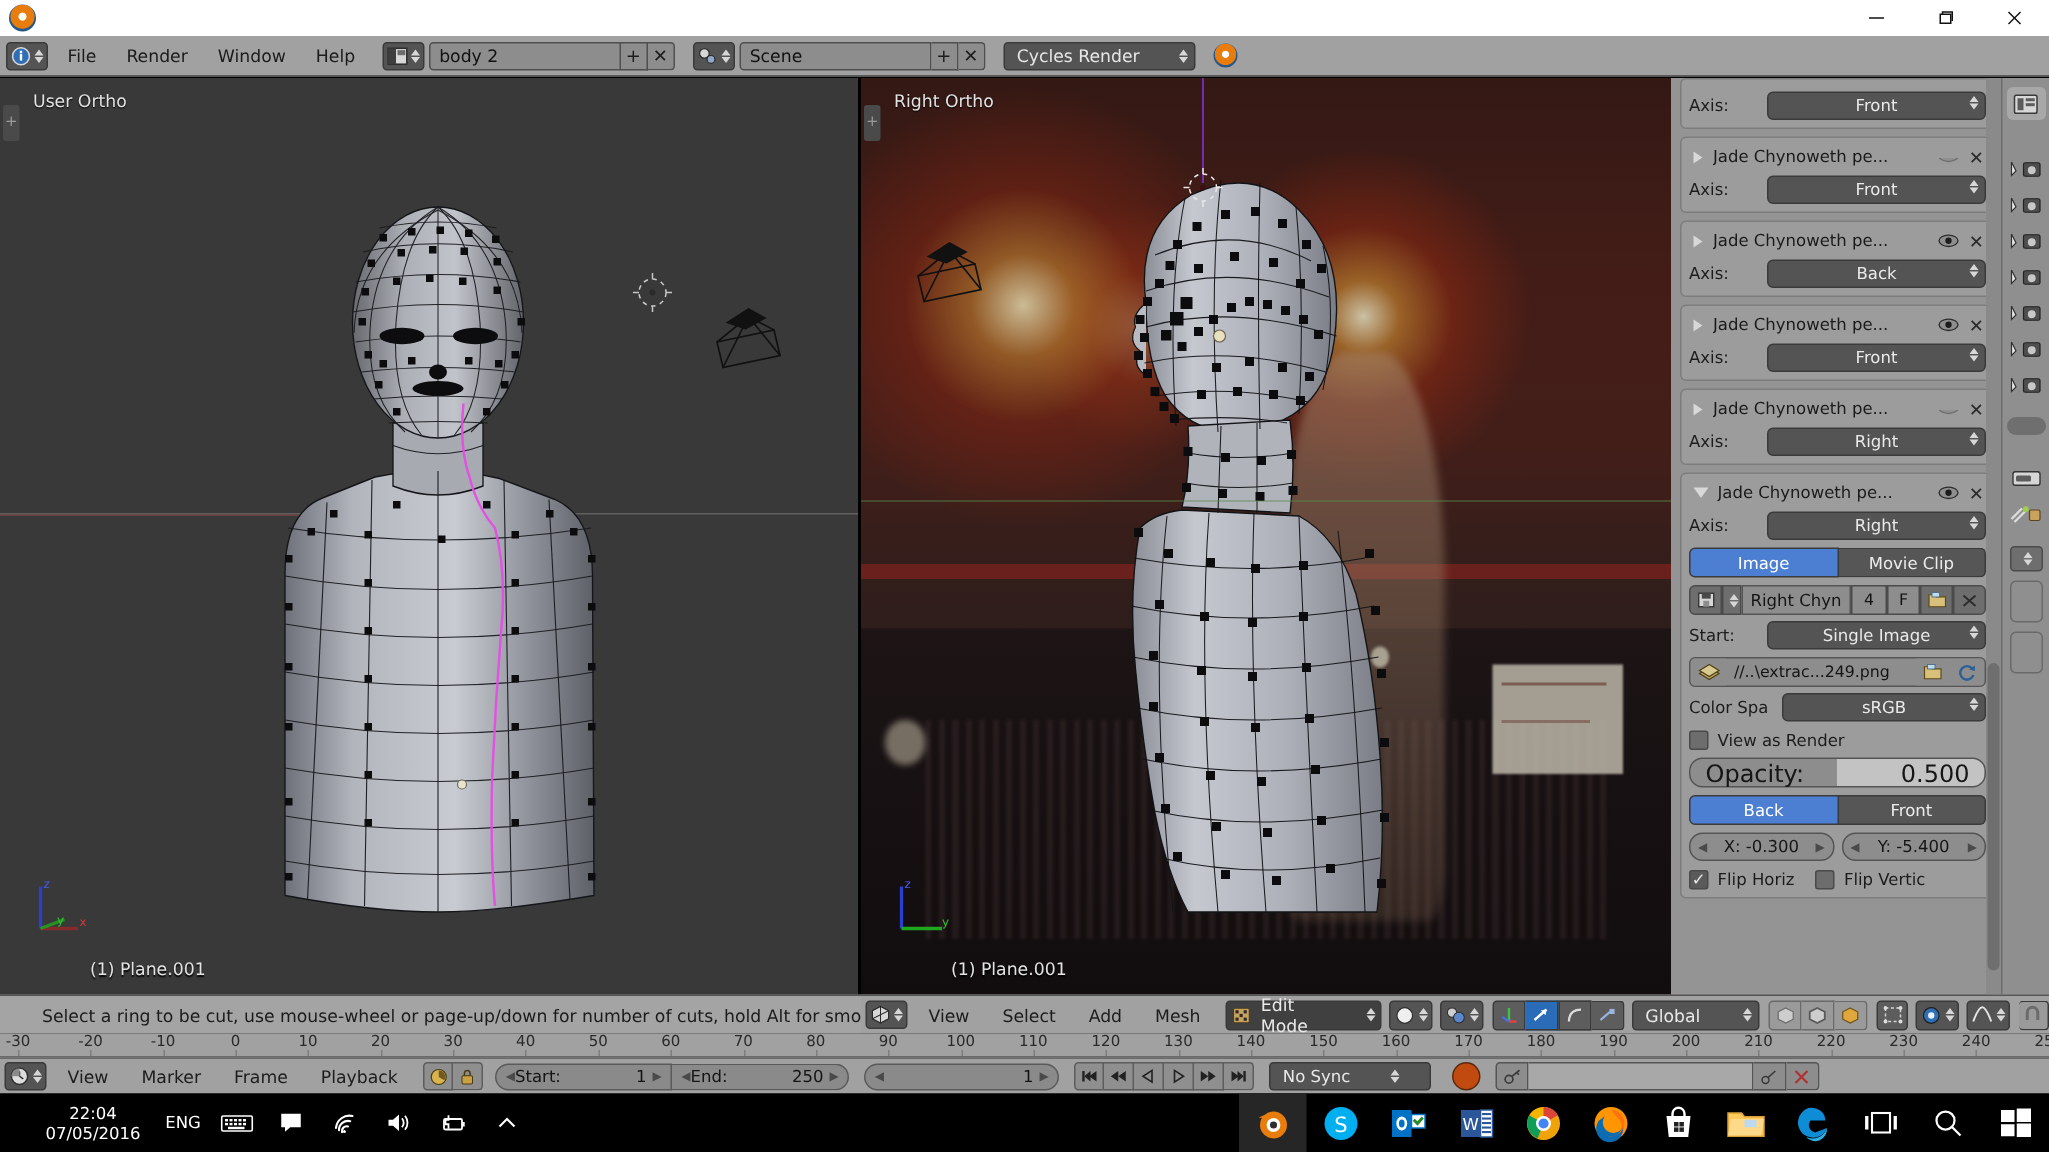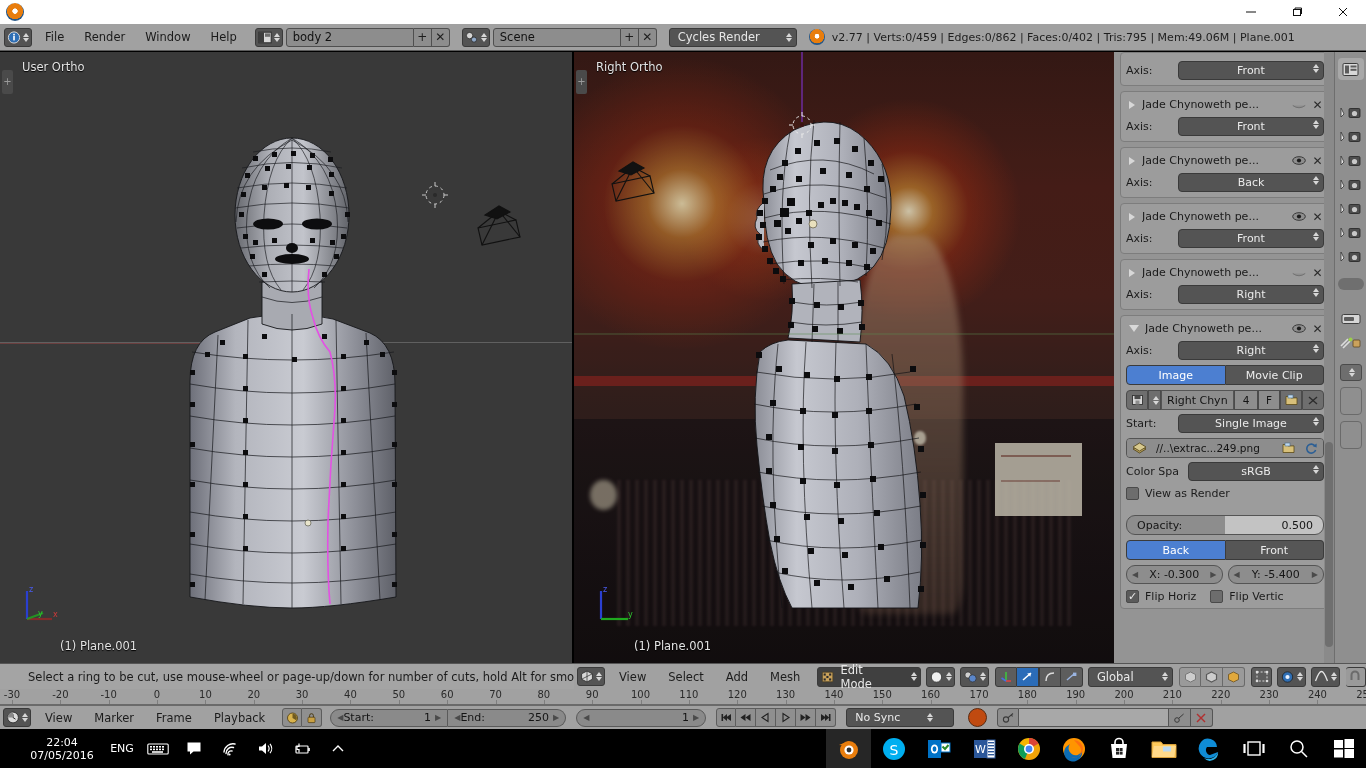--- a/index.html
+++ b/index.html
@@ -227,24 +227,24 @@
   .path-row {
     display:flex;align-items:center;height:20px;margin-top:5px;
     background:#8d8d8d;border:1px solid #545454;border-radius:4px;overflow:hidden;
   }
   .path-txt { flex:1; font-size:10.5px; color:#141414; padding-left:5px; white-space:nowrap; overflow:hidden;}
   .chk { width:13px;height:13px;background:#6d6d6d;border:1px solid #4a4a4a;border-radius:2px;
          display:flex;align-items:center;justify-content:center;margin-right:6px; }
   .chk.on { background:#5a5a5a; }
   .chk .tick2 { color:#e8e8e8; font-size:11px; line-height:1; }
   .slider {
-    height:20px; border:1px solid #545454; border-radius:9px; margin-top:15px;
+    height:20px; border:1px solid #545454; border-radius:9px; margin-top:5px;
     background:linear-gradient(to right,#8d8d8d 0%,#8d8d8d 50%,#c3c3c3 50%,#c3c3c3 100%);
     display:flex; align-items:center; justify-content:space-between; padding:0 10px;
-    font-size:11px; color:#151515;
+    font-size:16px; color:#151515;
   }
   .xy-row { display:flex; gap:5px; margin-top:5px; }
   .xy {
     flex:1; background:#8d8d8d;border:1px solid #545454;border-radius:9px;height:19px;
     display:flex;align-items:center;justify-content:center;font-size:11px;color:#151515;position:relative;
   }
   .xy .la{position:absolute;left:5px;color:#4a4a4a;font-size:8px;}
   .xy .ra{position:absolute;right:5px;color:#4a4a4a;font-size:8px;}
   .flip-row { display:flex; margin-top:6px; align-items:center; }
   .flip-lbl { font-size:11px; color:#1c1c1c; }
@@ -359,21 +359,20 @@
 
     <div class="engine-sel">
       <span style="flex:1">Cycles Render</span>
       <span class="spin">
           <i class="up"></i>
           <i class="dn"></i>
         </span>
     </div>
 
     <div class="blend-logo-sm"></div>
-    <div class="stats">v2.77 | Verts:0/459 | Edges:0/862 | Faces:0/402 | Tris:795 | Mem:49.06M | Plane.001</div>
   </div>
 
   <div class="vp" id="vp-left">
     <div class="grid-h" style="top:290px;"></div>
     <div class="grid-red" style="top:291px; width:200px;"></div>
     <div class="plus-tab">+</div>
     <div class="vp-label">User Ortho</div>
     <div class="vp-obj">(1) Plane.001</div>
 
     <svg class="mesh-wrap" viewBox="0 0 572 611">

